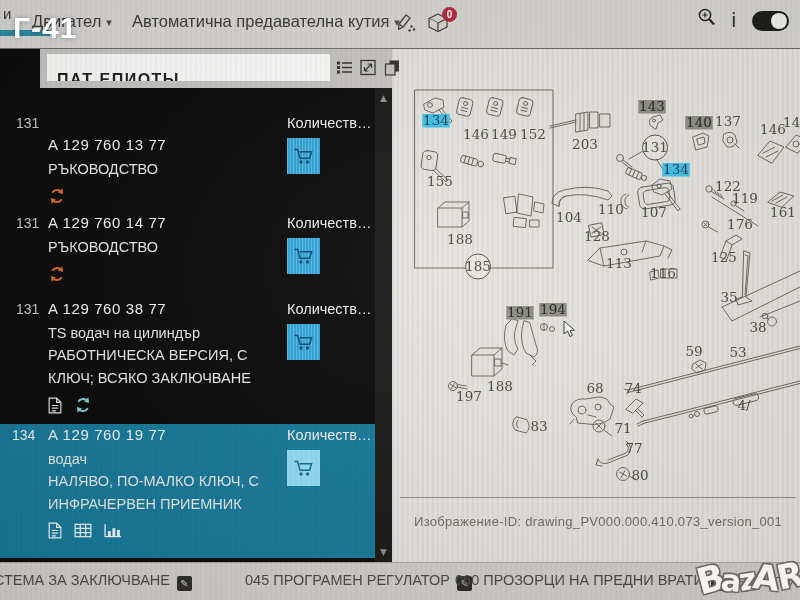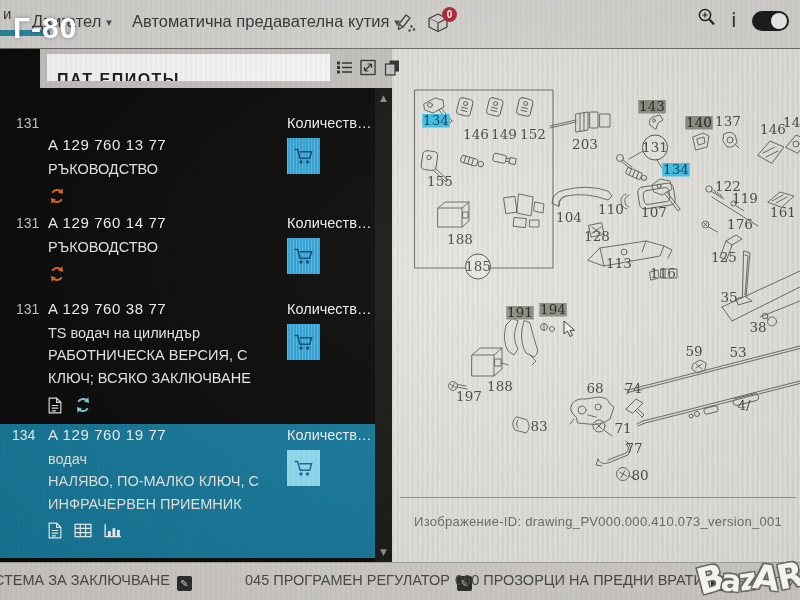--- a/index.html
+++ b/index.html
@@ -122,21 +122,21 @@
         <path d="M8,5.5 v5 M5.5,8 h5" stroke="#23221f" stroke-width="1.2"></path>
         <path d="M12.3,12.3 L17,17.5" stroke="#23221f" stroke-width="2.2"></path>
       </svg>
     </div>
     <span class="info-glyph">i</span>
     <div class="toggle">
         <div class="knob"></div>
       </div>
   </div>
 
-  <span class="photo-label">Г-80</span>
+  <span class="photo-label">Г-41</span>
 
   <div class="sidebar">
     <div class="sb-header">
       <div class="sb-edge"></div>
       <div class="sb-input">
         <span>ПАТ ЕПИОТЫ</span>
       </div>
       <div class="sb-hicons">
         <span>
           <svg class="icon-svg" width="17" height="17" viewBox="0 0 17 17">

